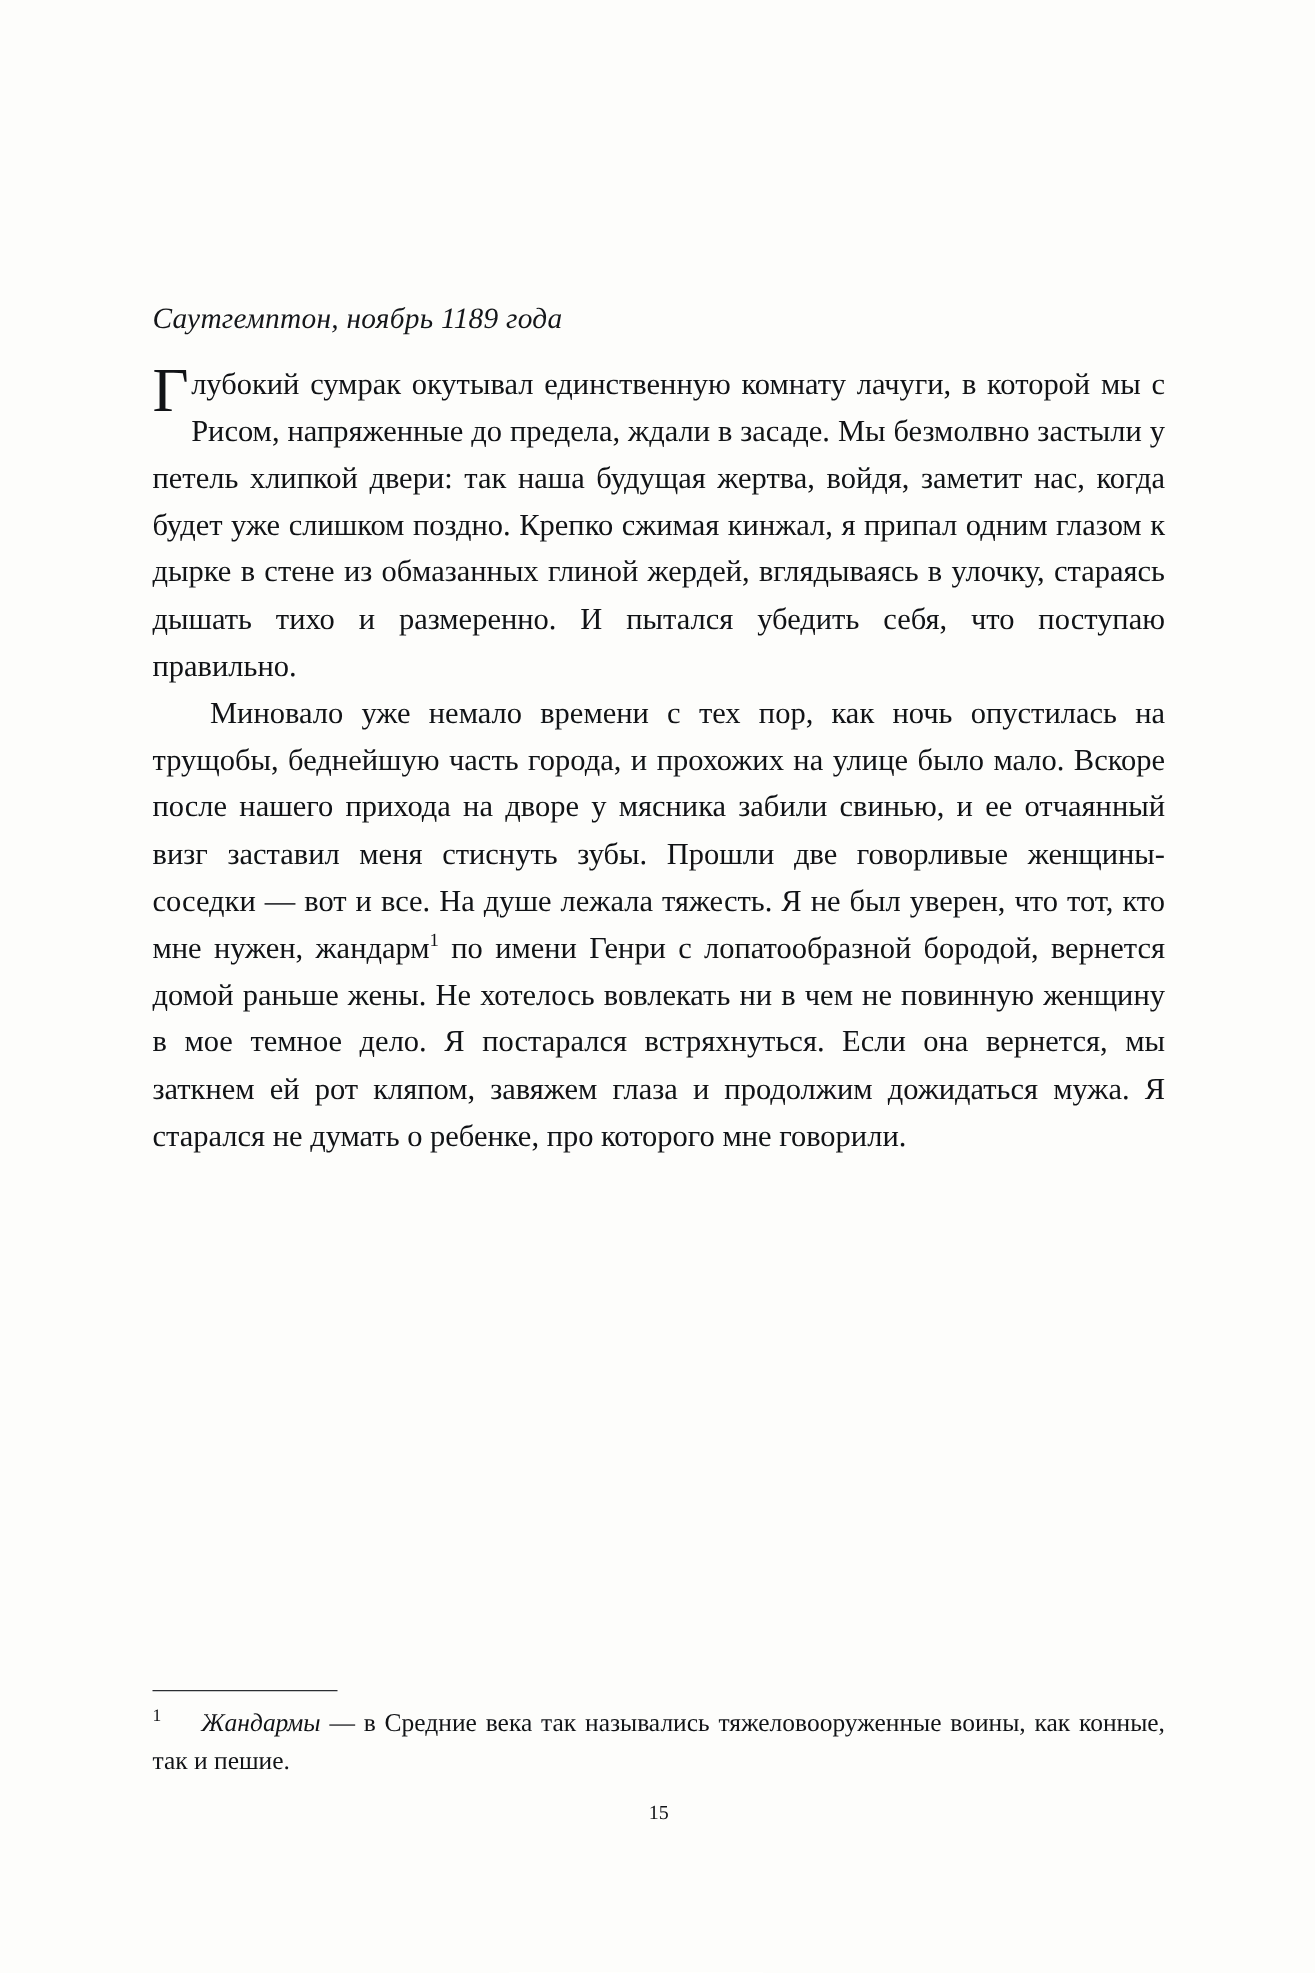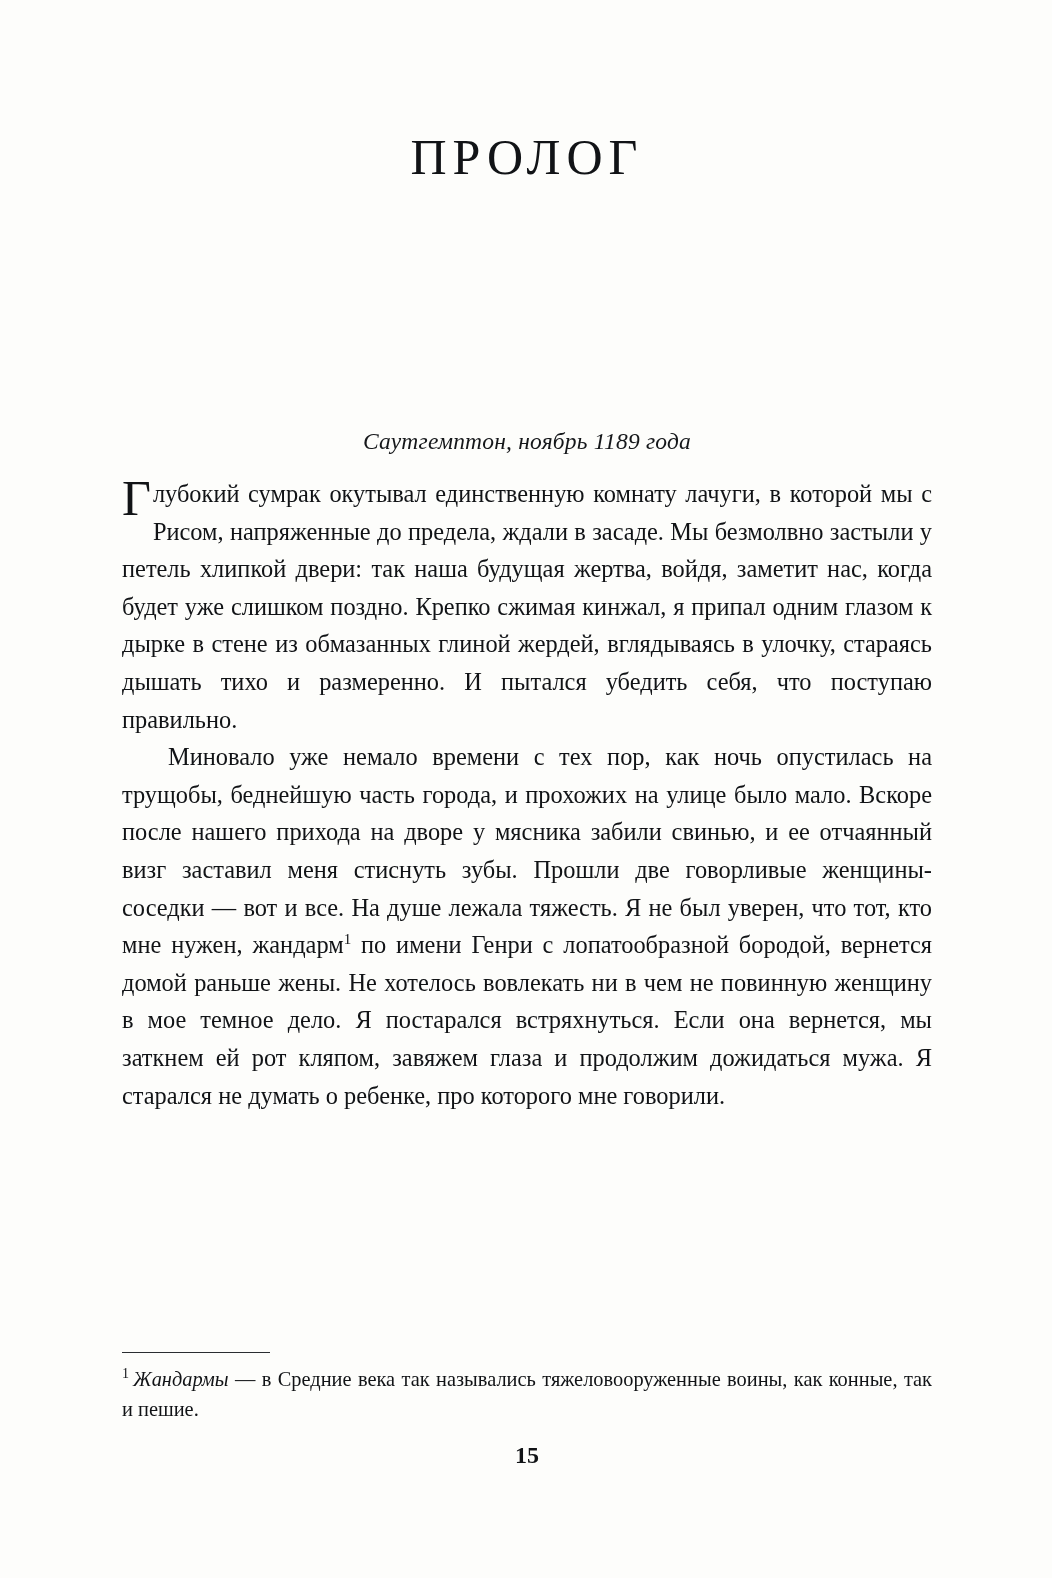--- a/index.html
+++ b/index.html
@@ -28,21 +28,21 @@
     margin-top: 128px;
     text-align: center;
     font-size: 50px;
     letter-spacing: 6px;
     font-weight: 400;
     color: #111316;
     font-family: "Liberation Serif", "DejaVu Serif", serif;
   }
   .dateline {
     margin-top: 242px;
-    text-align: center;
+    text-align: left;
     font-style: italic;
     font-size: 23.5px;
     letter-spacing: 0.2px;
     color: #15171a;
   }
   .body-text {
     margin-top: 20px;
     font-size: 24.4px;
     line-height: 37.6px;
     text-align: justify;
@@ -90,39 +90,38 @@
     color: #111316;
   }
   .footnote .fn-marker {
     font-size: 14px;
     vertical-align: super;
     line-height: 0;
     margin-right: 4px;
   }
   .footnote em {
     font-style: italic;
+    margin-left: 28px;
   }
   .folio {
     position: absolute;
     left: 0;
     top: 1442px;
     width: 810px;
     text-align: center;
-    font-size: 24px;
+    font-size: 16px;
     color: #111316;
-    font-weight: bold;
   }
 </style>
 </head>
 <body>
 
 <div class="page">
   <div class="content">
 
-    <h1 class="chapter-title">ПРОЛОГ</h1>
 
     <div class="dateline">Саутгемптон, ноябрь 1189 года</div>
 
     <div class="body-text">
 
       <p class="first">
         <span class="dropcap">Г</span><span>лубокий сумрак окутывал единственную комнату лачуги, в которой мы с Рисом, напряженные до предела, ждали в засаде. Мы безмолвно застыли у петель хлипкой двери: так наша будущая жертва, войдя, заметит нас, когда будет уже слишком поздно. Крепко сжимая кинжал, я припал одним глазом к дырке в стене из обмазанных глиной жердей, вглядываясь в улочку, стараясь дышать тихо и размеренно. И пытался убедить себя, что поступаю правильно.</span>
       </p>
 
       <p><span>Миновало уже немало времени с тех пор, как ночь опустилась на трущобы, беднейшую часть города, и прохожих на улице было мало. Вскоре после нашего прихода на дворе у мясника забили свинью, и ее отчаянный визг заставил меня стиснуть зубы. Прошли две говорливые женщины-соседки — вот и все. На душе лежала тяжесть. Я не был уверен, что тот, кто мне нужен, жандарм</span><sup class="fn">1</sup><span> по имени Генри с лопатообразной бородой, вернется домой раньше жены. Не хотелось вовлекать ни в чем не повинную женщину в мое темное дело. Я постарался встряхнуться. Если она вернется, мы заткнем ей рот кляпом, завяжем глаза и продолжим дожидаться мужа. Я старался не думать о ребенке, про которого мне говорили.</span>

